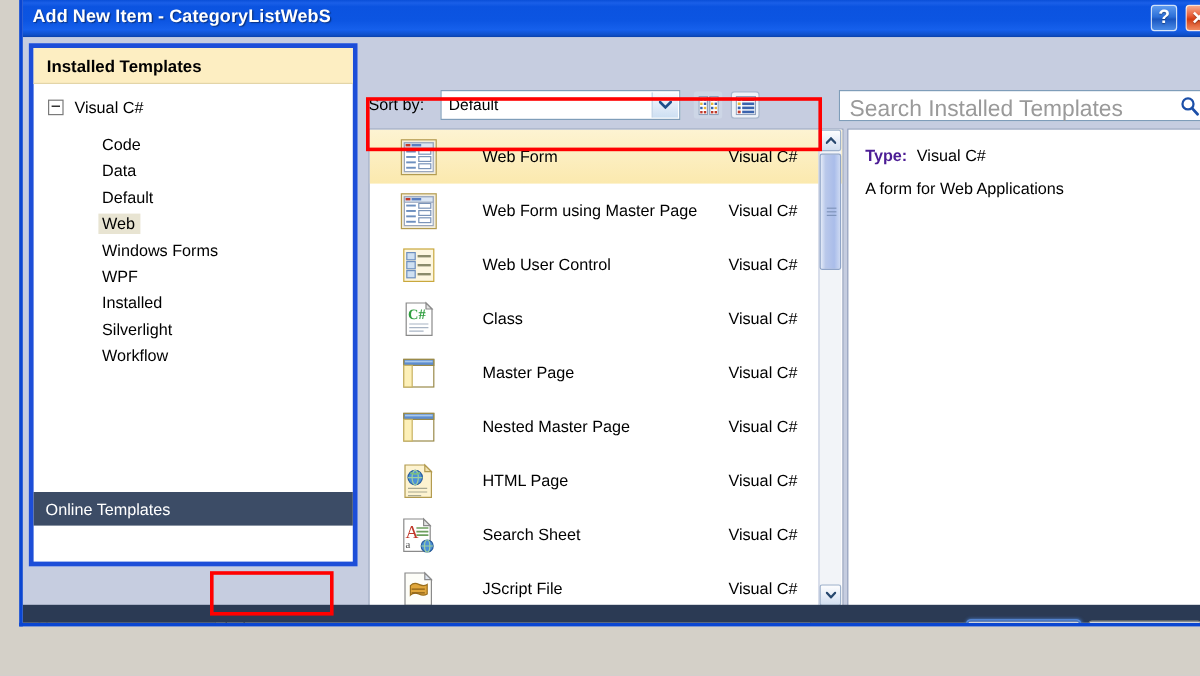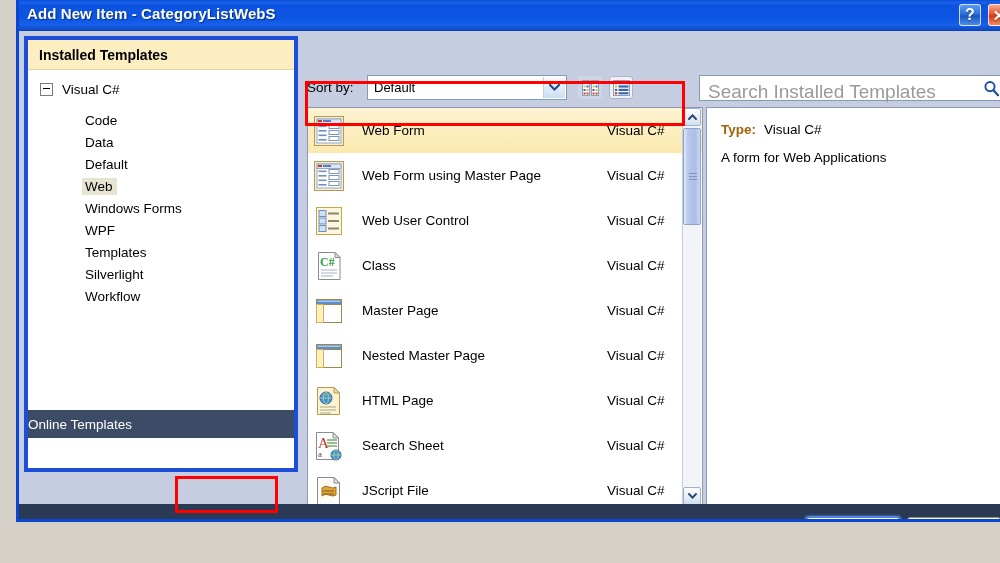--- a/index.html
+++ b/index.html
@@ -117,21 +117,21 @@
     margin-top: 19px;
   }
   .tree-child.selected .label {
     background: #e8e4d2;
   }
   #online-templates {
     position: absolute; left: 0; bottom: 30px;
     width: 100%; height: 28px;
     background: #3c4c66;
     display: flex; align-items: center;
-    padding-left: 0;
+    padding-left: 10px;
     box-sizing: border-box;
   }
   #online-templates span { font-size: 13.5px; color: #ffffff; }
 
   
   #sort-label {
     position: absolute; left: 288px; top: 49px;
     font-size: 13.5px; color: #000;
   }
   #sort-combo {
@@ -195,22 +195,23 @@
     width: 396px; height: 399px;
     background: #ffffff;
     border: 1px solid #8c9ab8;
     box-sizing: border-box;
     overflow: hidden;
   }
   .tpl-row {
     position: relative;
     height: 45px;
     display: flex; align-items: center;
-    padding-left: 4px;
-    box-sizing: border-box;
+    padding-left: 24px;
+    box-sizing: border-box;
+    gap: 20px;
   }
   .tpl-row.selected {
     background: linear-gradient(to bottom,#fdf3d2 0%,#fbe9ae 100%);
   }
   .tpl-icon {
     width: 34px; height: 34px;
     flex: 0 0 auto;
     margin-right: 16px;
     position: relative;
   }
@@ -265,21 +266,21 @@
     width: 301px; height: 399px;
     background: #ffffff;
     border: 1px solid #8c9ab8;
     box-sizing: border-box;
     padding: 14px 0 0 14px;
   }
   #detail-type-row {
     display: flex; align-items: baseline; margin-bottom: 13px;
   }
   #detail-type-label {
-    font-size: 13.5px; font-weight: bold; color: #a16207; margin-right: 8px;
+    font-size: 13.5px; font-weight: bold; color: #4c1d95; margin-right: 8px;
   }
   #detail-type-value { font-size: 13.5px; color: #000; }
   #detail-desc { font-size: 13.5px; color: #000; }
 
   
   #name-label {
     position: absolute; left: 12px; top: 485px;
     font-size: 13.5px; color: #000;
   }
   #name-label u { text-decoration: underline; }
@@ -368,21 +369,21 @@
         <div class="tree-child selected">
           <span class="label">Web</span>
         </div>
         <div class="tree-child">
           <span class="label">Windows Forms</span>
         </div>
         <div class="tree-child">
           <span class="label">WPF</span>
         </div>
         <div class="tree-child">
-          <span class="label">Templates</span>
+          <span class="label">Installed</span>
         </div>
         <div class="tree-child">
           <span class="label">Silverlight</span>
         </div>
         <div class="tree-child">
           <span class="label">Workflow</span>
         </div>
       </div>
       <div id="online-templates">
         <span>Online Templates</span>

